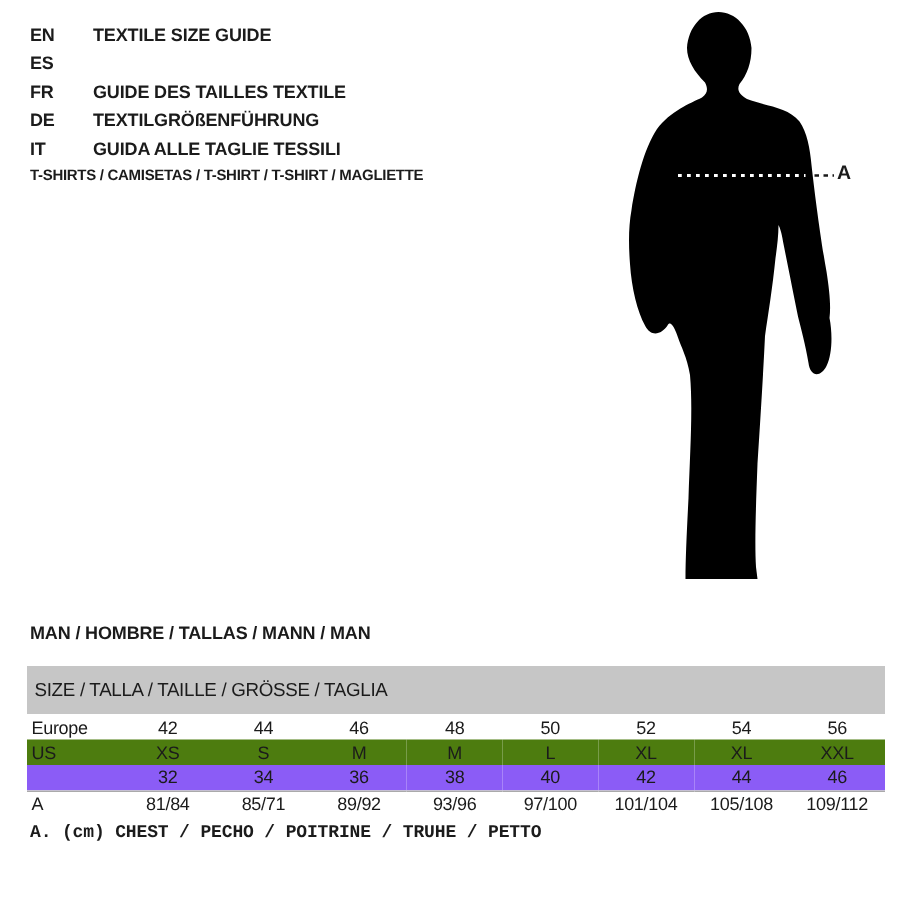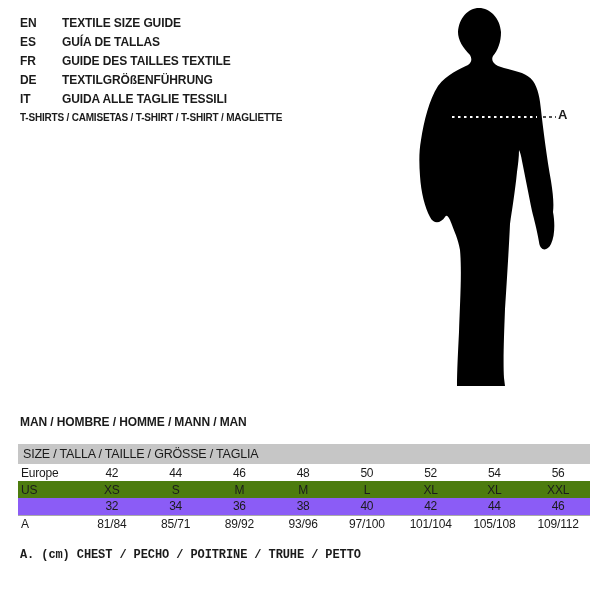--- a/index.html
+++ b/index.html
@@ -20,39 +20,38 @@
   }
   .silhouette { position:absolute; left:402px; top:4px; }
   .a-label { position:absolute; left:558px; top:107px; font-weight:bold; font-size:13px; }
   .man-title { position:absolute; left:20px; top:415px; font-weight:bold; font-size:12px; letter-spacing:-0.1px; }
   .size-table {
     position:absolute; left:18px; top:444px; width:572px;
     border-collapse:collapse; table-layout:fixed; font-size:12px;
   }
   .size-table col.label-col { width:62px; }
   .size-table th.header-cell {
-    height:20px; font-weight:normal; font-size:12.5px; text-align:left;
+    height:32px; font-weight:normal; font-size:12.5px; text-align:left;
     padding-left:5px; letter-spacing:-0.2px;
   }
   .size-table td { height:17px; text-align:center; letter-spacing:-0.2px; }
   .size-table td.row-label { text-align:left; padding-left:3px; }
   .size-table tr.row-topline td { border-top:1px solid #aaaaaa; }
   .footnote { position:absolute; left:20px; top:548px; font-weight:bold; font-size:12px; letter-spacing:-0.1px;font-family:Liberation Mono, monospace; }
 </style>
 </head>
 <body>
 
 <div class="langs">
     <div class="lang-row">
       <span class="lang-code">EN</span>
       <span class="lang-label">TEXTILE SIZE GUIDE</span>
     </div>
     <div class="lang-row">
       <span class="lang-code">ES</span>
-      <span class="lang-label">GUÍA DE TALLAS</span>
     </div>
     <div class="lang-row">
       <span class="lang-code">FR</span>
       <span class="lang-label">GUIDE DES TAILLES TEXTILE</span>
     </div>
     <div class="lang-row">
       <span class="lang-code">DE</span>
       <span class="lang-label">TEXTILGRÖßENFÜHRUNG</span>
     </div>
     <div class="lang-row">
@@ -74,21 +73,21 @@
        C102,332 101,358 102,374 L103,382 L55,382 C55,368 56,348 57,328
        C58,298 60,268 58,246 C56,234 52,227 50,221 C48,215 45,209 43,213
        C39,219 32,221 28,213 C23,204 19,188 18,172 C17,159 17,147 19,136
        C22,117 27,96 36,82 C45,70 58,65 66,61 C70,58 70,55 68,51
        C61,44 56,36 56,28 C57,14 66,4 77,4 Z"></path>
   <line x1="50" y1="113" x2="135" y2="113" stroke-width="2" stroke-dasharray="2.5,3.5" stroke="#ffffff"></line>
   <line x1="141" y1="113" x2="154" y2="113" stroke-width="1.6" stroke-dasharray="3,3" stroke="#1a1a1a"></line>
 </svg>
 <div class="a-label">A</div>
 
-<div class="man-title">MAN / HOMBRE / HOMME / MANN / MAN</div>
+<div class="man-title">MAN / HOMBRE / TALLAS / MANN / MAN</div>
 
 <table class="size-table">
   <colgroup>
     <col class="label-col">
     <col>
       <col>
       <col>
       <col>
       <col>
       <col>

